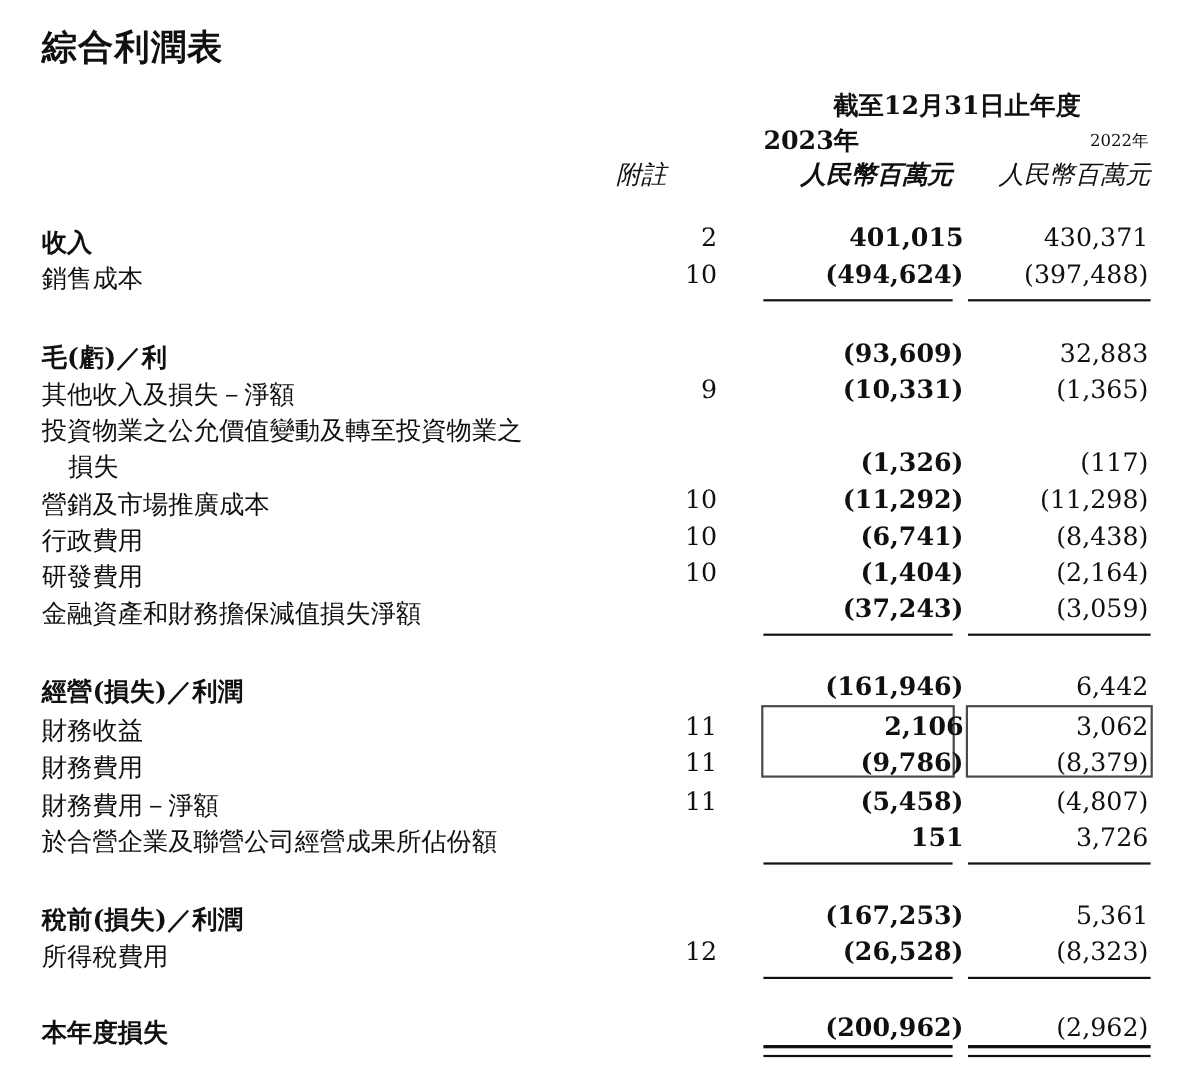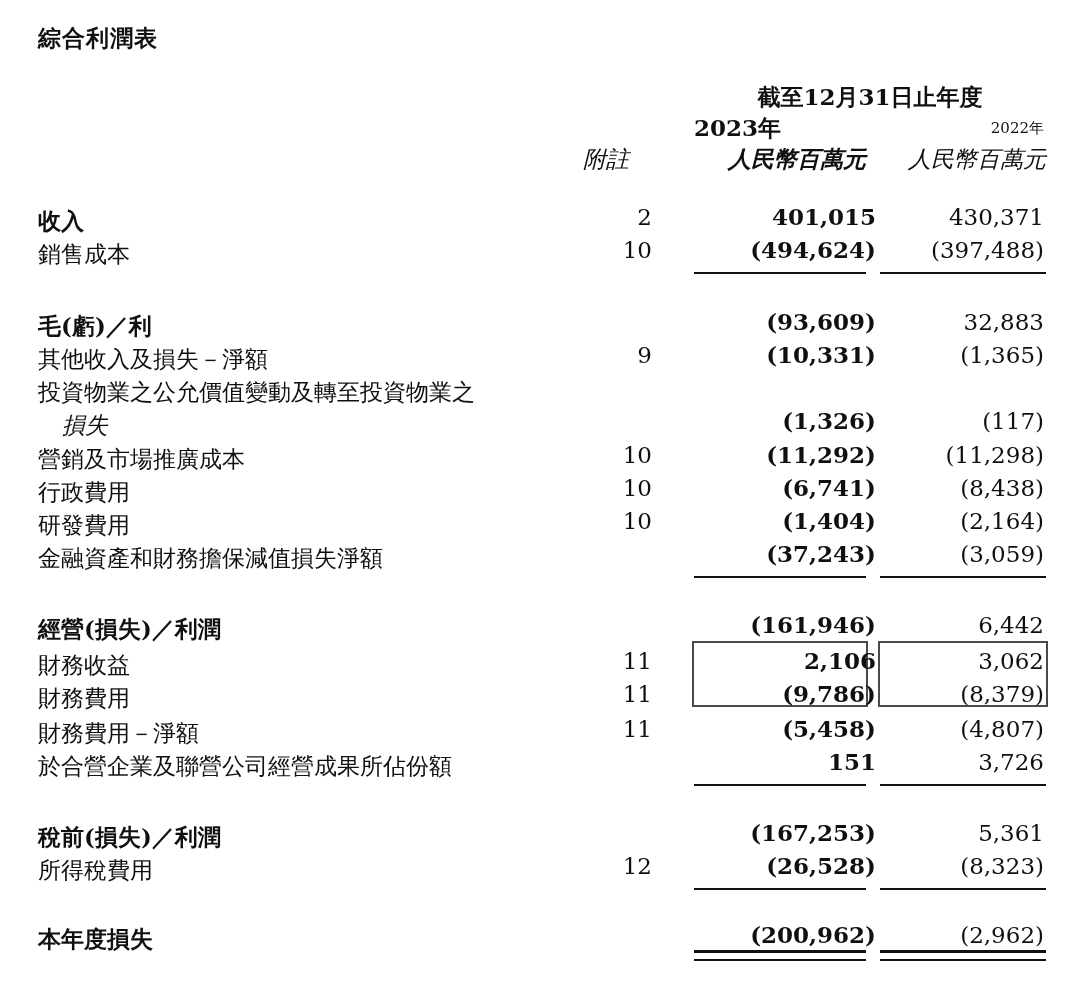--- a/index.html
+++ b/index.html
@@ -22,21 +22,21 @@
     left: 0; top: 0;
     width: 1084px;
     height: 982px;
   }
 
   
   .doc-title {
     position: absolute;
     left: 38px;
     top: 24px;
-    font-size: 23px;
+    font-size: 32px;
     font-weight: bold;
     letter-spacing: 1px;
     line-height: 1.2;
     white-space: nowrap;
   }
 
   
   
   .row {
     position: absolute;
@@ -47,21 +47,20 @@
   .label {
     position: absolute;
     left: 38px;
     top: 4px;
     font-size: 23px;
     line-height: 34px;
     white-space: nowrap;
   }
   .label.indent {
     left: 62px;
-    font-style: italic;
   }
   .note {
     position: absolute;
     left: 560px;
     width: 92px;
     top: 0;
     text-align: right;
     font-size: 23px;
     line-height: 34px;
   }
@@ -121,21 +120,21 @@
     padding-right: 2px;
     box-sizing: border-box;
     font-size: 15px;
     line-height: 30px;
   }
   .hdr-note {
     position: absolute;
     left: 560px;
     width: 92px;
     top: 144px;
-    text-align: center;
+    text-align: left;
     font-size: 23px;
     font-style: italic;
     line-height: 30px;
   }
   .hdr-unit-2023 {
     position: absolute;
     left: 676px;
     width: 190px;
     top: 144px;
     text-align: right;

